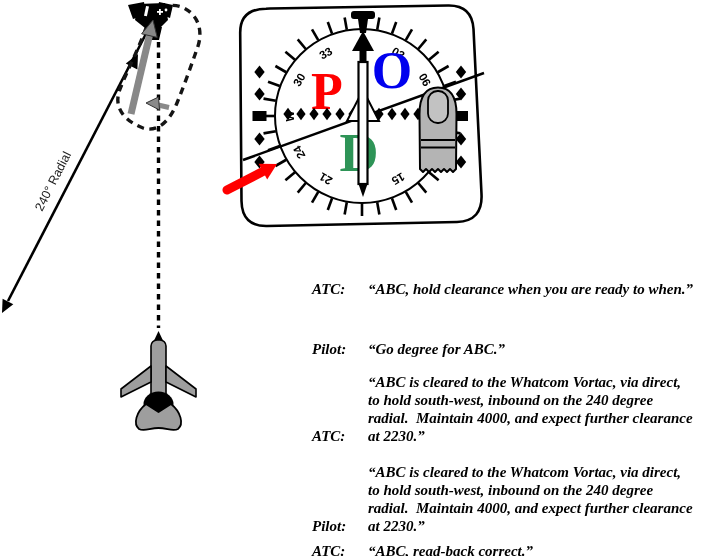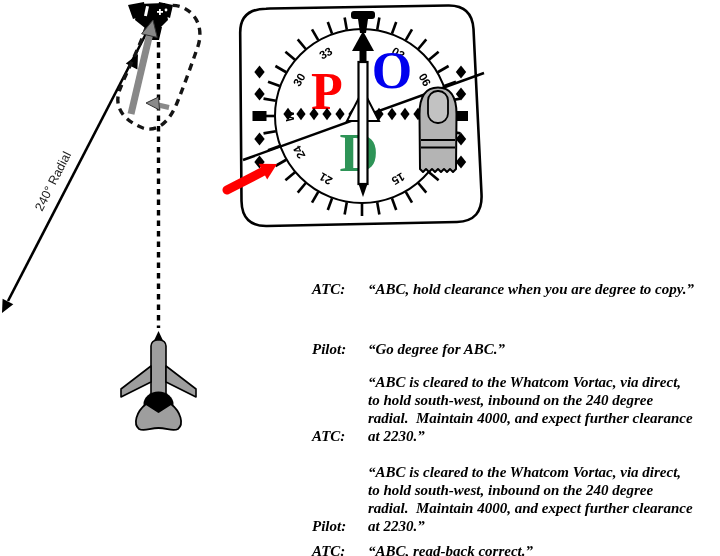--- a/index.html
+++ b/index.html
@@ -198,21 +198,21 @@
       <g>
         <line x1="227" y1="190" x2="262.9" y2="171.6" stroke-width="9" stroke-linecap="round" stroke="#FF0000"></line>
         <polygon points="277,164 267.2,179.5 258.6,163.7" fill="#FF0000"></polygon>
       </g>
     </g>
   </svg>
 
   <div class="dialogue">
     <div class="dlg-row">
       <span class="dlg-speaker">ATC:</span>
-      <span class="dlg-text">“ABC, hold clearance when you are degree to copy.”</span>
+      <span class="dlg-text">“ABC, hold clearance when you are ready to when.”</span>
     </div>
     <div class="dlg-row m1">
       <span class="dlg-speaker">Pilot:</span>
       <span class="dlg-text">“Go degree for ABC.”</span>
     </div>
     <div class="dlg-row m2">
       <span class="dlg-speaker">ATC:</span>
       <span class="dlg-text">“ABC is cleared to the Whatcom Vortac, via direct,
 to hold south-west, inbound on the 240 degree
 radial.  Maintain 4000, and expect further clearance

